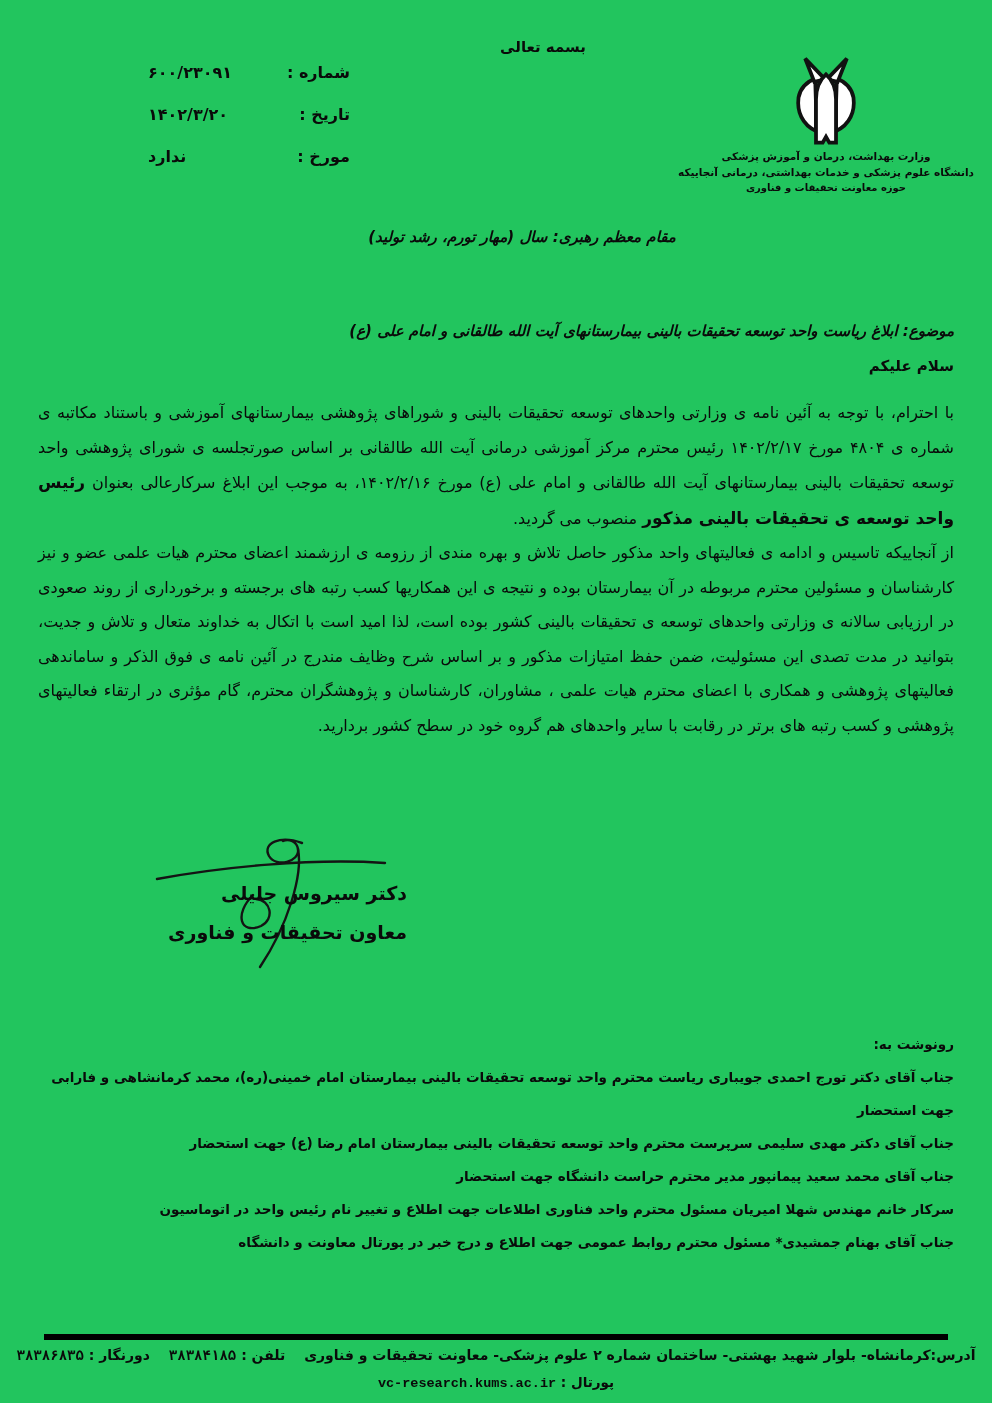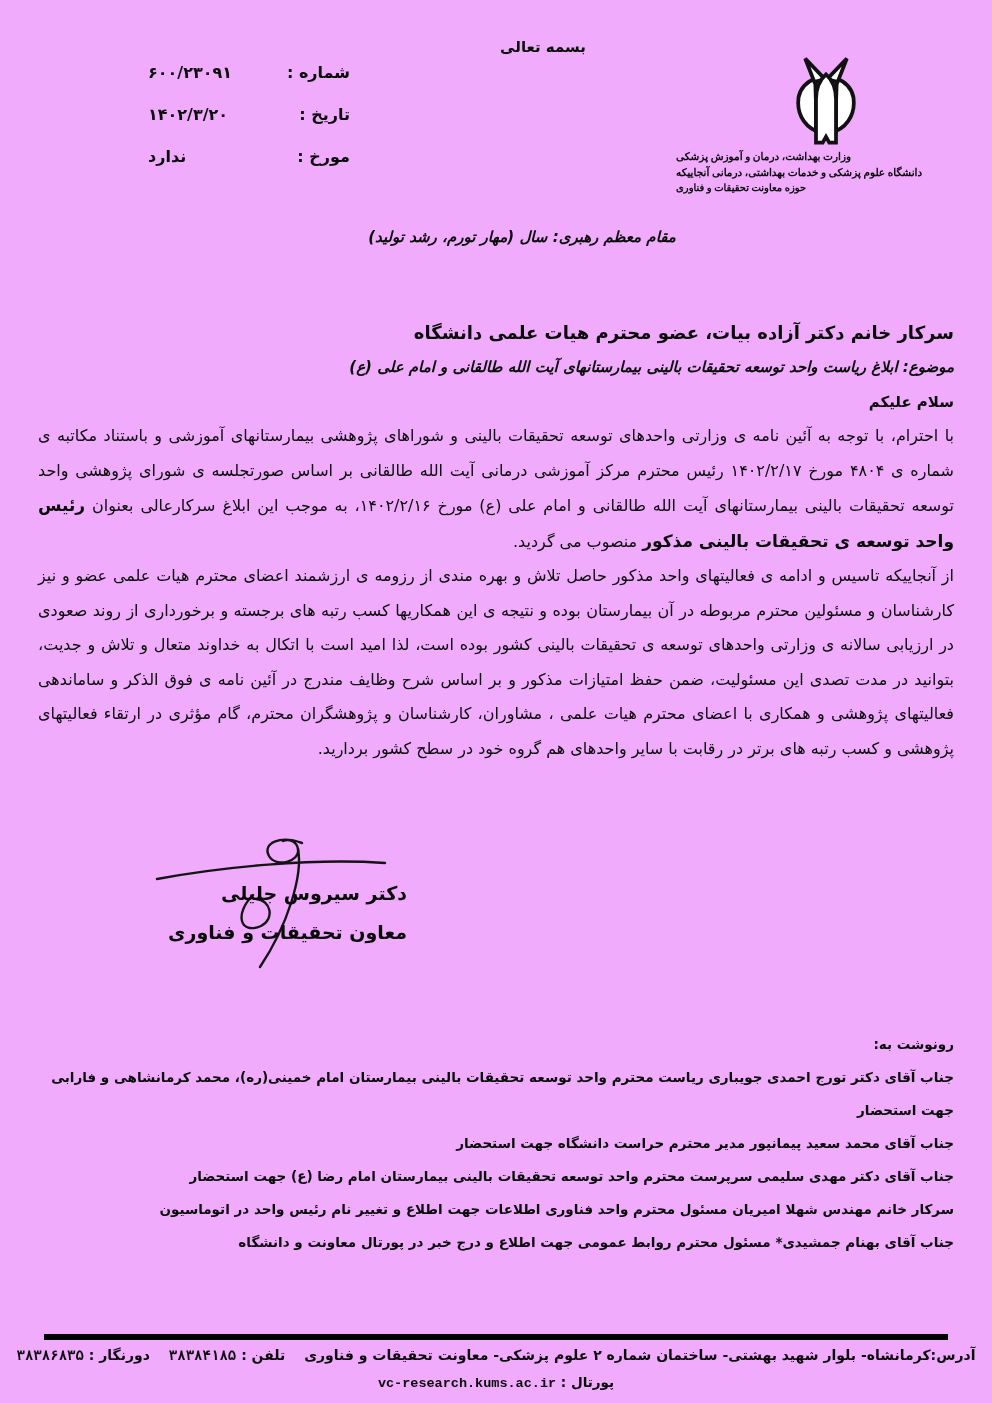--- a/index.html
+++ b/index.html
@@ -1,49 +1,49 @@
 <!DOCTYPE html>
 <html lang="fa" dir="rtl"><head>
 <meta charset="utf-8">
 <style>
   * { margin:0; padding:0; box-sizing:border-box; }
   html,body { background:#fff; }
   .page {
     position:relative;
     width:992px; height:1403px;
     margin:0 auto;
-    background:#f0abfc;
+    background:#22c55e;
     color:#0a0a0a;
     font-family:"DejaVu Sans", sans-serif;
     direction:rtl;
     overflow:hidden;
   }
   .besmele {
     position:absolute; top:38px; left:478px; width:130px;
     text-align:center; font-weight:bold; font-size:15px;
   }
   
   .meta { position:absolute; top:62px; left:148px; width:202px; font-weight:bold; font-size:16px; }
   .meta-row { display:flex; justify-content:space-between; align-items:baseline; margin-bottom:20px; line-height:22px; }
   .meta-row .val { direction:ltr; }
   
-  .letterhead { position:absolute; top:56px; right:16px; width:300px; text-align:left;font-family:Liberation Serif, serif; }
+  .letterhead { position:absolute; top:56px; right:16px; width:300px; text-align:center; }
   .letterhead svg { display:block; margin:0 auto; }
   .lh-line1, .lh-line2 { font-size:10.5px; font-weight:bold; margin-top:4px; }
   .lh-line3 { font-size:10px; font-weight:bold; margin-top:4px; }
   
   .slogan {
     position:absolute; top:228px; left:342px; width:360px;
     text-align:center; font-style:italic; font-weight:bold; font-size:15px;
   }
   
   .letter-body { position:absolute; top:322px; right:38px; left:38px; }
   .addressee { font-size:18px; font-weight:bold; margin-bottom:15px; }
   .subject   { font-size:15px; font-weight:bold; font-style:italic; margin-bottom:17px; }
-  .greeting  { font-size:15px; font-weight:bold; margin-bottom:8px;text-align:right; }
+  .greeting  { font-size:15px; font-weight:bold; margin-bottom:21px;text-align:right; }
   .body-par  { font-size:16px; line-height:34.5px; text-align:justify; }
   .body-par .emph { font-weight:bold; font-size:17px; }
   
   .signature {
     position:absolute; top:874px; left:162px; width:245px;
     text-align:right; font-weight:bold; font-size:19px; line-height:39px;
   }
   .signature-scribble { position:absolute; top:833px; left:152px; }
   
   .cc { position:absolute; top:1028px; right:38px; left:38px; font-weight:bold; font-size:13.5px; line-height:33px; }
@@ -92,21 +92,20 @@
       </svg>
     </span>
     <div class="lh-line1">وزارت بهداشت، درمان و آموزش پزشکی</div>
     <div class="lh-line2">دانشگاه علوم پزشکی و خدمات بهداشتی، درمانی آنجاییکه</div>
     <div class="lh-line3">حوزه معاونت تحقیقات و فناوری</div>
   </div>
 
   <div class="slogan">مقام معظم رهبری: سال (مهار تورم، رشد تولید)</div>
 
   <div class="letter-body">
-    <div class="addressee">سرکار خانم دکتر آزاده بیات، عضو محترم هیات علمی دانشگاه</div>
     <div class="subject">
       <span>موضوع:</span><span> ابلاغ ریاست واحد توسعه تحقیقات بالینی بیمارستانهای آیت الله طالقانی و امام علی (ع)</span>
     </div>
     <div class="greeting">سلام علیکم</div>
     <p class="body-par">
       <span>با احترام، با توجه به آئین نامه ی وزارتی واحدهای توسعه تحقیقات بالینی و شوراهای پژوهشی بیمارستانهای آموزشی و باستناد مکاتبه ی شماره ی ۴۸۰۴ مورخ ۱۴۰۲/۲/۱۷ رئیس محترم مرکز آموزشی درمانی آیت الله طالقانی بر اساس صورتجلسه ی شورای پژوهشی واحد توسعه تحقیقات بالینی بیمارستانهای آیت الله طالقانی و امام علی (ع) مورخ ۱۴۰۲/۲/۱۶، به موجب این ابلاغ سرکارعالی بعنوان </span><span class="emph">رئیس واحد توسعه ی تحقیقات بالینی مذکور</span><span> منصوب می گردید.</span>
     </p>
     <p class="body-par">از آنجاییکه تاسیس و ادامه ی فعالیتهای واحد مذکور حاصل تلاش و بهره مندی از رزومه ی ارزشمند اعضای محترم هیات علمی عضو و نیز کارشناسان و مسئولین محترم مربوطه در آن بیمارستان بوده و نتیجه ی این همکاریها کسب رتبه های برجسته و برخورداری از روند صعودی در ارزیابی سالانه ی وزارتی واحدهای توسعه ی تحقیقات بالینی کشور بوده است، لذا امید است با اتکال به خداوند متعال و تلاش و جدیت، بتوانید در مدت تصدی این مسئولیت، ضمن حفظ امتیازات مذکور و بر اساس شرح وظایف مندرج در آئین نامه ی فوق الذکر و ساماندهی فعالیتهای پژوهشی و همکاری با اعضای محترم هیات علمی ، مشاوران، کارشناسان و پژوهشگران محترم، گام مؤثری در ارتقاء فعالیتهای پژوهشی و کسب رتبه های برتر در رقابت با سایر واحدهای هم گروه خود در سطح کشور بردارید.</p>
   </div>
 
@@ -121,22 +120,22 @@
     </svg>
   </span>
   <div class="signature">
     <div>دکتر سیروس جلیلی</div>
     <div>معاون تحقیقات و فناوری</div>
   </div>
 
   <div class="cc">
     <div>رونوشت به:</div>
     <div>جناب آقای دکتر تورج احمدی جویباری ریاست محترم واحد توسعه تحقیقات بالینی بیمارستان امام خمینی(ره)، محمد کرمانشاهی و فارابی جهت استحضار</div>
+    <div>جناب آقای دکتر مهدی سلیمی سرپرست محترم واحد توسعه تحقیقات بالینی بیمارستان امام رضا (ع) جهت استحضار</div>
     <div>جناب آقای محمد سعید پیمانپور مدیر محترم حراست دانشگاه جهت استحضار</div>
-    <div>جناب آقای دکتر مهدی سلیمی سرپرست محترم واحد توسعه تحقیقات بالینی بیمارستان امام رضا (ع) جهت استحضار</div>
     <div>سرکار خانم مهندس شهلا امیریان مسئول محترم واحد فناوری اطلاعات جهت اطلاع و تغییر نام رئیس واحد در اتوماسیون</div>
     <div>جناب آقای بهنام جمشیدی* مسئول محترم روابط عمومی جهت اطلاع و درج خبر در پورتال معاونت و دانشگاه</div>
   </div>
 
   <div class="footer-rule"></div>
   <div class="footer-address">
     <span class="seg">آدرس:کرمانشاه- بلوار شهید بهشتی- ساختمان شماره ۲ علوم پزشکی- معاونت تحقیقات و فناوری</span>
     <span class="seg">
       <span>تلفن :</span>
       <span class="num">۳۸۳۸۴۱۸۵</span>

